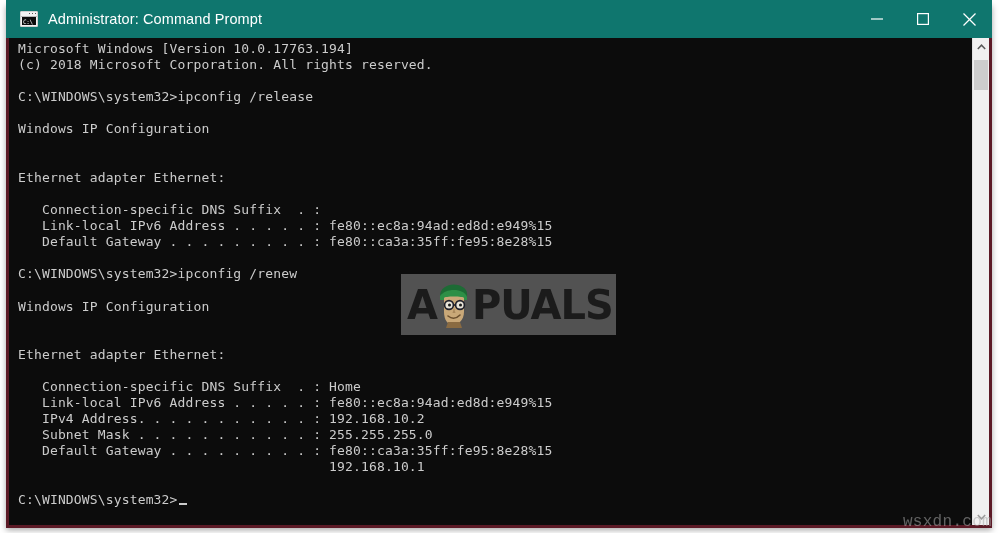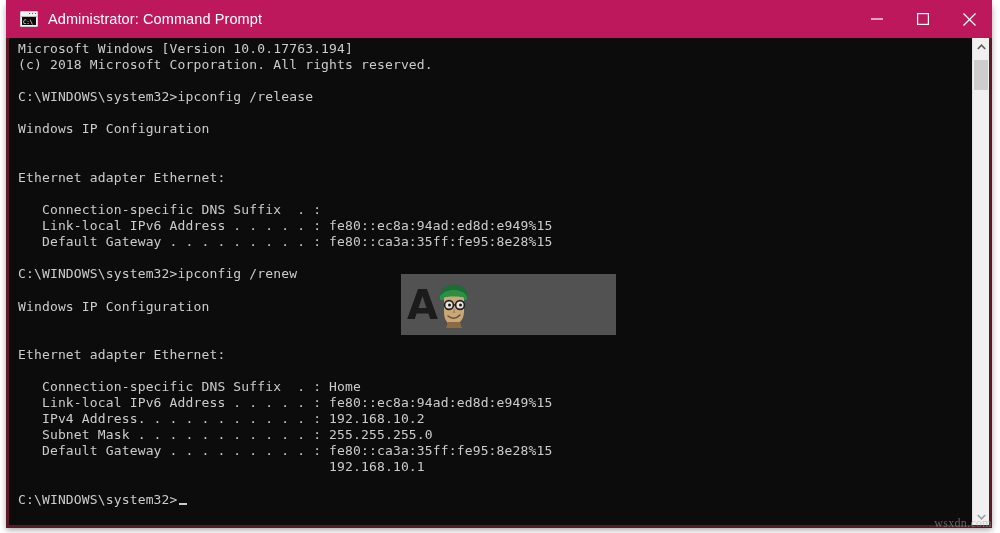--- a/index.html
+++ b/index.html
@@ -33,21 +33,21 @@
     box-shadow: 0 2px 6px rgba(0,0,0,0.35);
   }
 
   
   .titlebar {
     position: absolute;
     left: -3px;
     top: -4px;
     width: 986px;
     height: 38px;
-    background: #be185d;
+    background: #0f766e;
     display: flex;
     align-items: center;
     box-sizing: border-box;
   }
 
   .title-icon {
     width: 18px;
     height: 16px;
     margin-left: 14px;
     margin-right: 10px;
@@ -211,22 +211,22 @@
     line-height: 40px;
     letter-spacing: -1px;
     margin-left: -2px;
   }
 
   
   .site-wm {
     position: absolute;
     right: 8px;
     bottom: 2px;
-    font-family: Liberation Serif, serif;
-    font-size: 12px;
+    font-family: Liberation Mono, monospace;
+    font-size: 16px;
     color: rgba(170,170,170,0.55);
     letter-spacing: 0.3px;
   }
 </style>
 </head>
 <body>
 
 <div id="root">
 
   <div class="cmd-window">
@@ -282,20 +282,21 @@
             <line x1="19.4" y1="23" x2="21.6" y2="23" stroke="#20202a" stroke-width="1.6"></line>
 
             <circle cx="15.5" cy="23" r="1.5" fill="#1b1b1b"></circle>
             <circle cx="26.5" cy="23" r="1.5" fill="#1b1b1b"></circle>
 
             <path d="M20 26 L18.5 31 L21.5 31 Z" fill="#a9885c"></path>
 
             <path d="M14 34 Q20 39, 26 33" fill="none" stroke="#6b4f2e" stroke-width="1.6" stroke-linecap="round"></path>
           </svg>
         </span>
+        <span class="wm-rest">PUALS</span>
       </div>
     </div>
 
     <div class="scrollbar">
       <div class="sb-arrow up">
         <svg width="9" height="6" viewBox="0 0 9 6">
           <path d="M0.8 5 L4.5 1.2 L8.2 5" fill="none" stroke="#5a5a5a" stroke-width="1.5"></path>
         </svg>
       </div>
       <div class="sb-thumb"></div>

